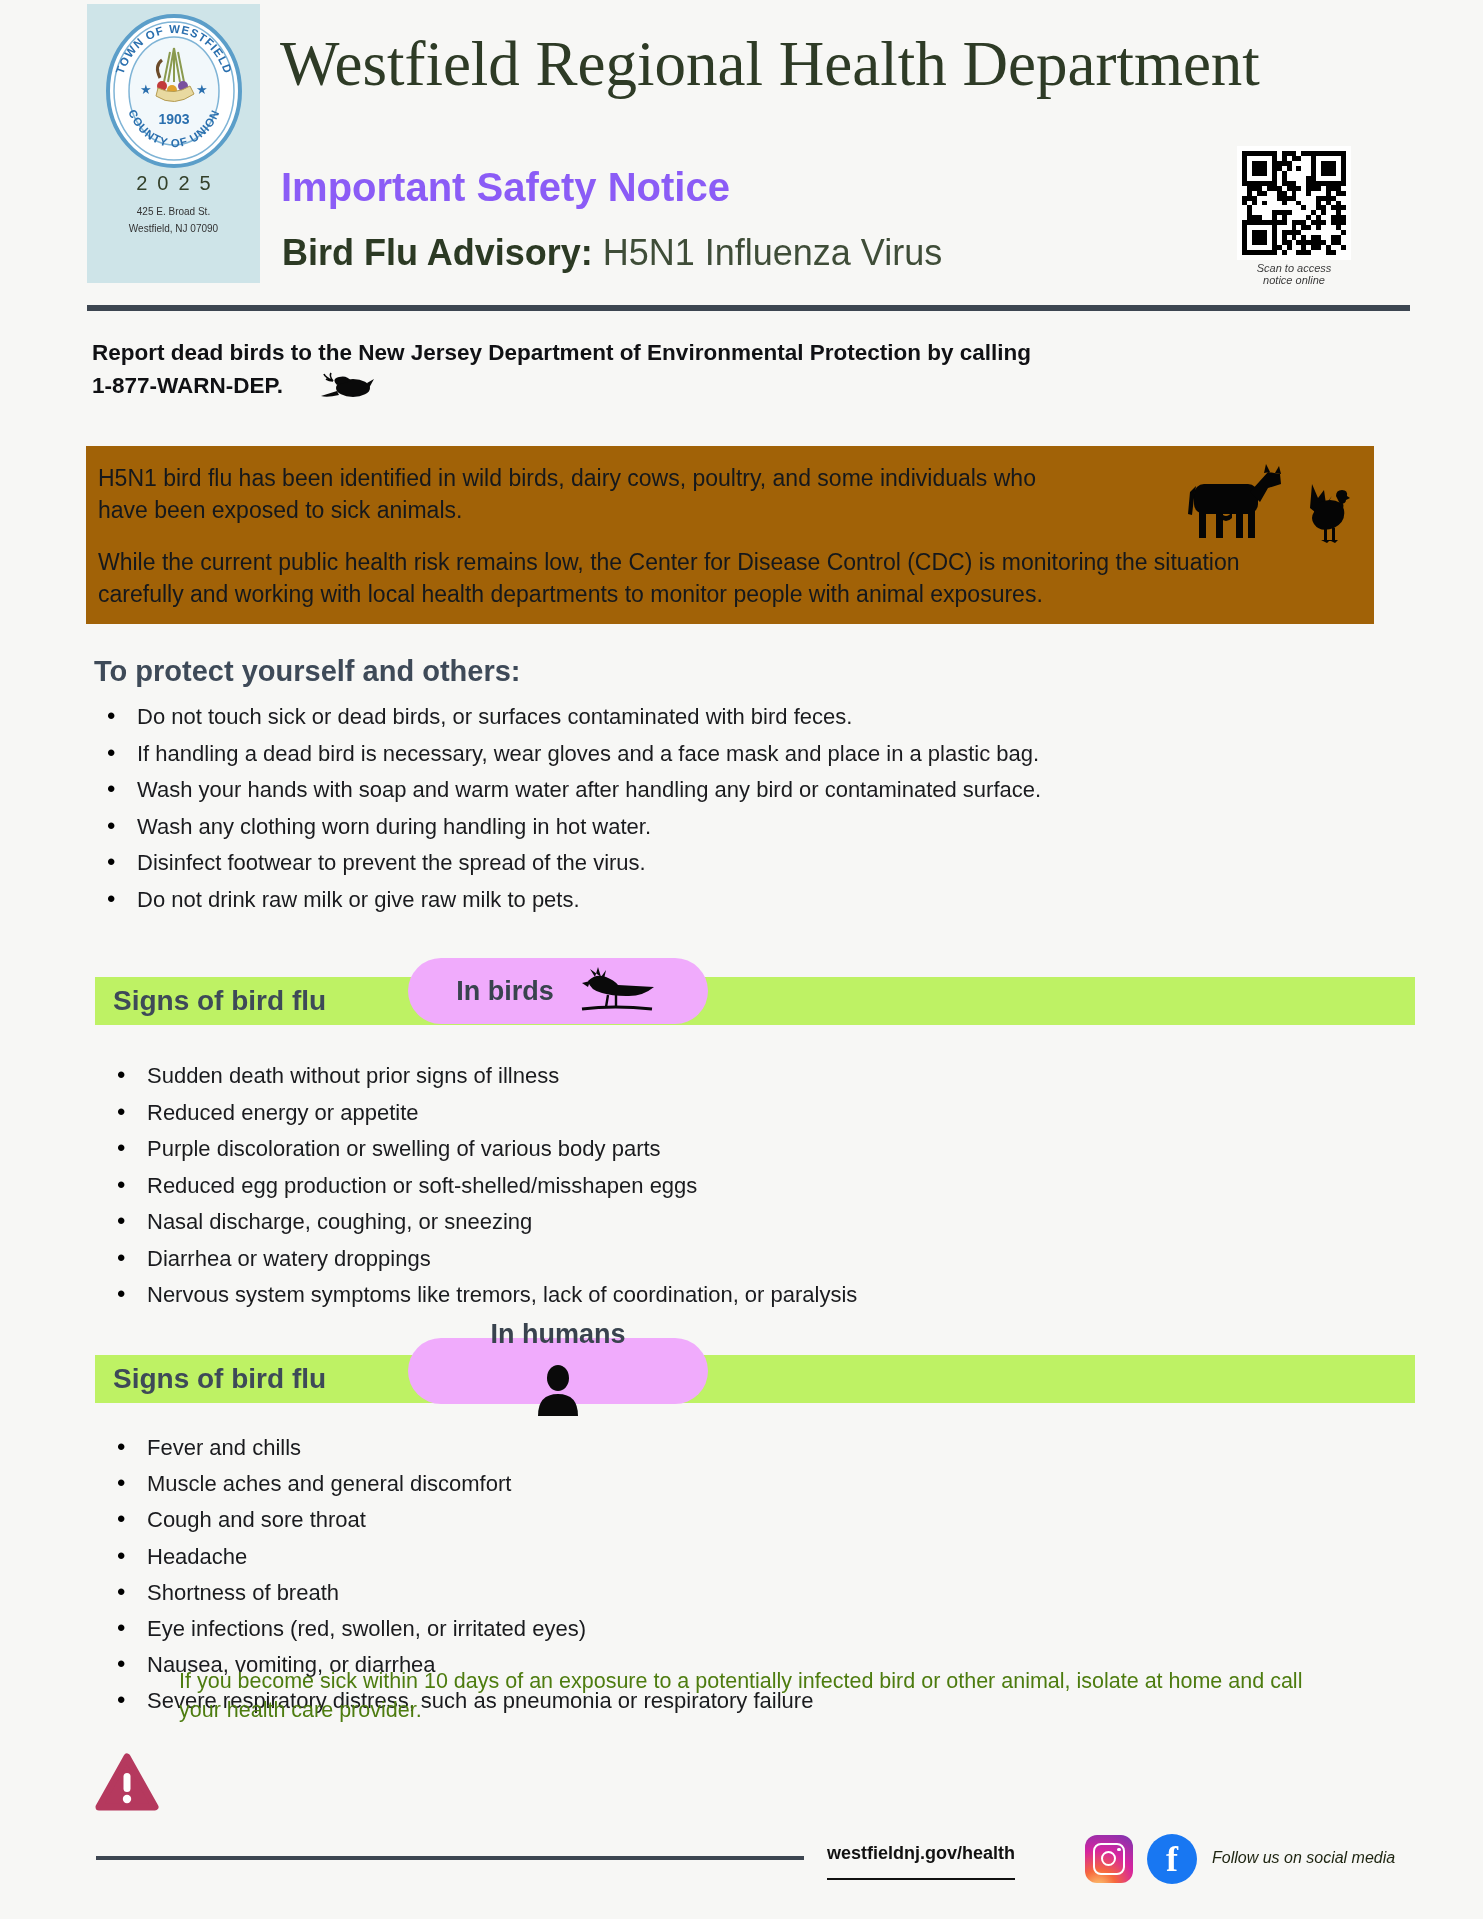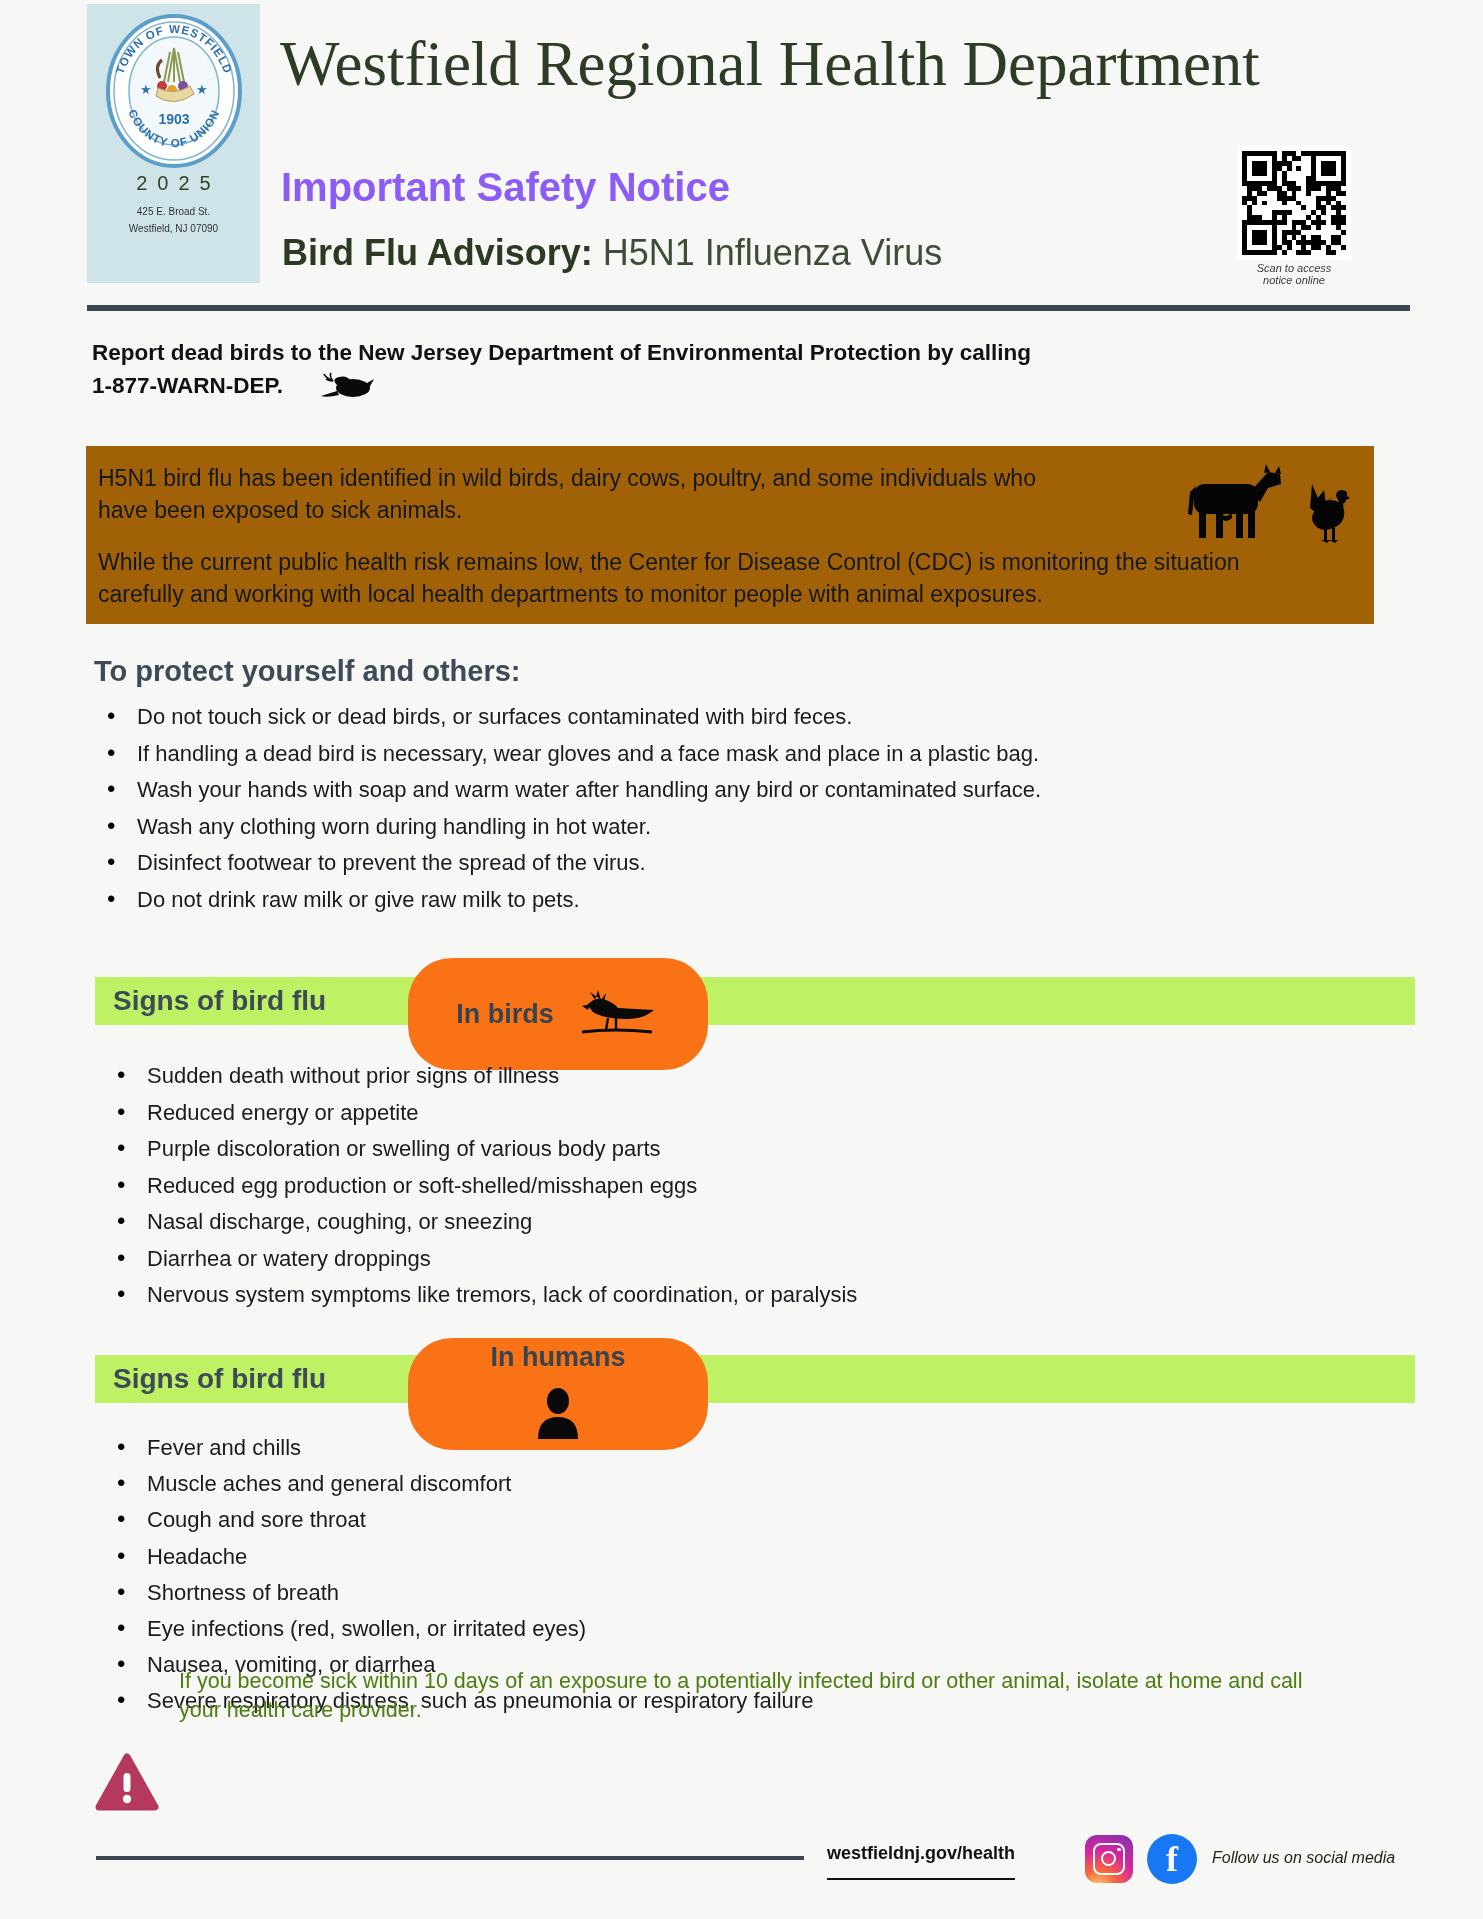--- a/index.html
+++ b/index.html
@@ -43,21 +43,21 @@
   ul.blist{list-style:none;margin:0;padding:0;}
   ul.blist li{position:relative;padding-left:42px;font-size:22px;line-height:23px;color:#1a1b1e;}
   ul.blist li::before{content:"\2022";position:absolute;left:12px;top:-1px;font-size:24px;color:#000;}
   .protect-list{left:95px;top:705px;}
   .protect-list li{margin-bottom:13.5px;}
 
   
   .band{left:95px;width:1320px;height:48px;background:#bef264;}
   .band .label{position:absolute;left:18px;top:50%;transform:translateY(-50%);
                font-size:28px;font-weight:700;color:#3e4a58;white-space:nowrap;}
-  .pill{left:408px;width:300px;height:112px;background:#f97316;border-radius:44px;
+  .pill{left:408px;width:300px;height:66px;background:#f0abfc;border-radius:44px;
         display:flex;align-items:center;justify-content:center;gap:14px;}
   .pill .tag{font-size:27px;font-weight:700;color:#39434e;white-space:nowrap;}
   .band1{top:977px;} .pill1{top:958px;}
   .band2{top:1355px;} .pill2{top:1338px;flex-direction:column;}
   .birds-list{left:105px;top:1064px;}
   .birds-list li{margin-bottom:13.5px;}
   .humans-list{left:105px;top:1436px;}
   .humans-list li{margin-bottom:13.2px;}
 
   

